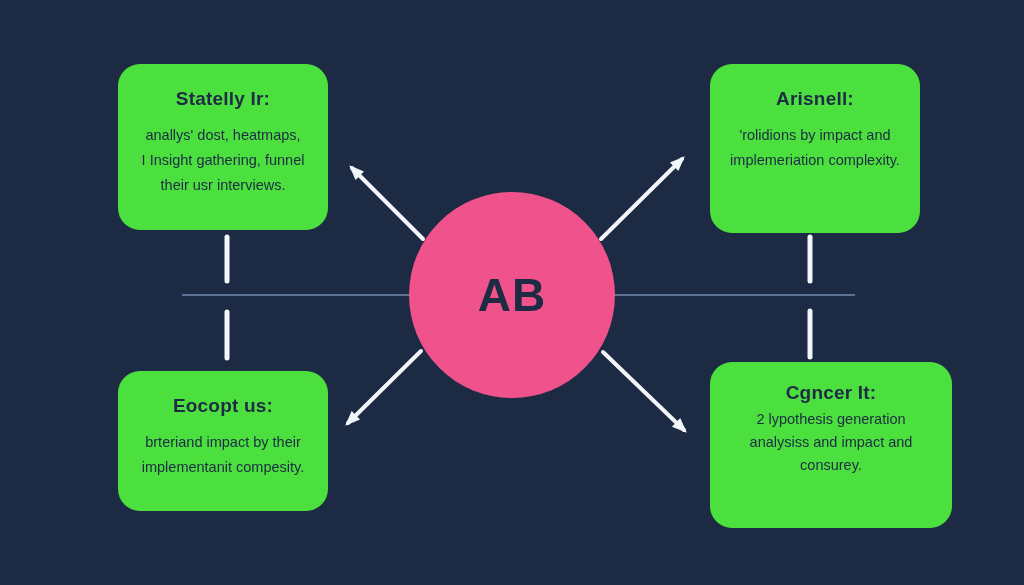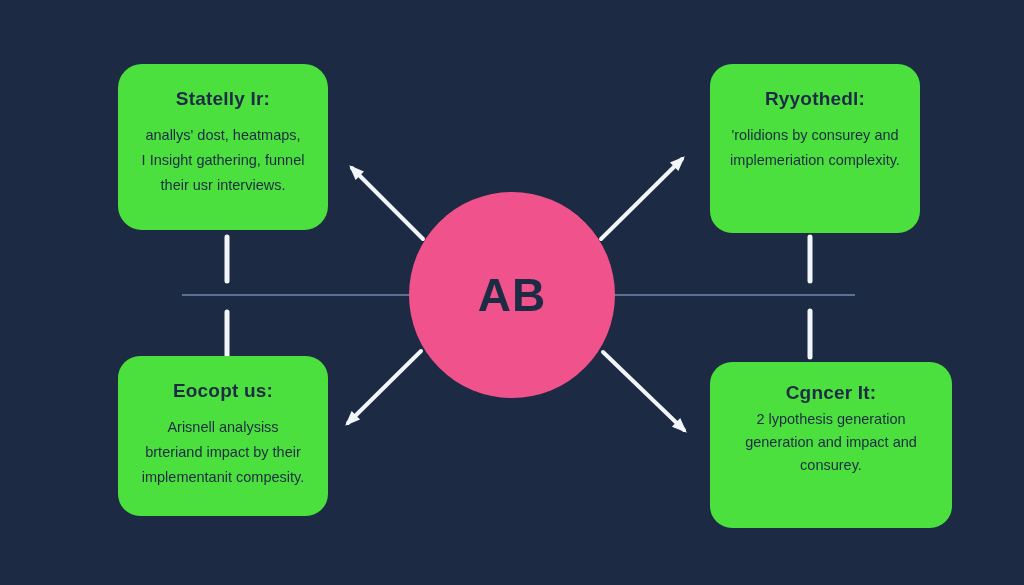--- a/index.html
+++ b/index.html
@@ -25,23 +25,23 @@
 
   .card {
     position: absolute;
     background: var(--card_green, #4ce03e);
     border-radius: 22px;
     color: var(--text_navy, #1d2b45);
     text-align: center;
     box-sizing: border-box;
     padding-top: 24px;
   }
-  #card-tl { left: 118px; top: 64px;  width: 210px; height: 166px; border-radius: 24px; }
+  #card-tl { left: 118px; top: 64px;  width: 210px; height: 166px; }
   #card-tr { left: 710px; top: 64px;  width: 210px; height: 169px; }
-  #card-bl { left: 118px; top: 356px; width: 210px; height: 160px; }
+  #card-bl { left: 118px; top: 371px; width: 210px; height: 140px; }
   #card-br { left: 710px; top: 362px; width: 242px; height: 166px; padding-top: 20px; }
 
   .card-title {
     font-weight: bold;
     font-size: 19px;
     letter-spacing: 0.2px;
   }
   .card-body {
     margin-top: 13px;
     font-size: 14.5px;
@@ -93,41 +93,40 @@
   <div class="card" id="card-tl">
     <div class="card-title">Statelly Ir:</div>
     <div class="card-body">
       <div>anallys' dost, heatmaps,</div>
       <div>I Insight gathering, funnel</div>
       <div>their usr interviews.</div>
     </div>
   </div>
 
   <div class="card" id="card-tr">
-    <div class="card-title">Ryyothedl:</div>
+    <div class="card-title">Arisnell:</div>
     <div class="card-body">
-      <div>'rolidions by consurey and</div>
+      <div>'rolidions by impact and</div>
       <div>implemeriation complexity.</div>
     </div>
   </div>
 
   <div class="card" id="card-bl">
     <div class="card-title">Eocopt us:</div>
     <div class="card-body">
-      <div>Arisnell analysiss</div>
       <div>brteriand impact by their</div>
       <div>implementanit compesity.</div>
     </div>
   </div>
 
   <div class="card" id="card-br">
     <div class="card-title">Cgncer It:</div>
     <div class="card-body">
       <div>2 lypothesis generation</div>
-      <div>generation and impact and</div>
+      <div>analysiss and impact and</div>
       <div>consurey.</div>
     </div>
   </div>
 
   <div class="circle">
     <span class="circle-label">AB</span>
   </div>
 
 </div>
 

